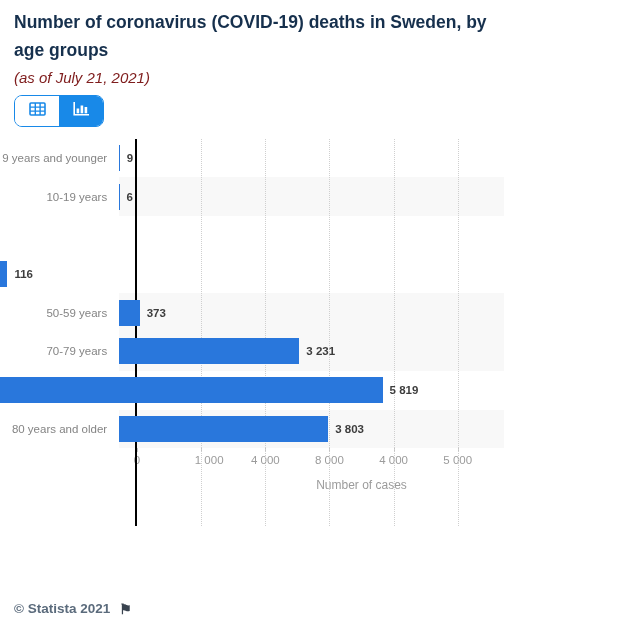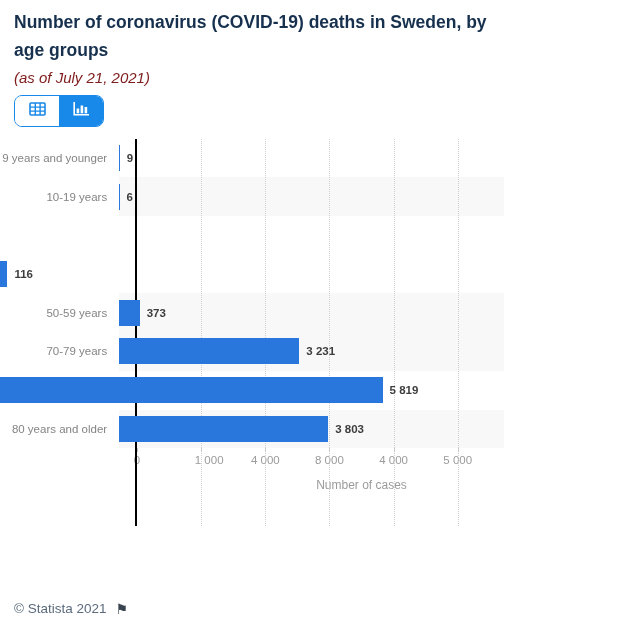--- a/index.html
+++ b/index.html
@@ -52,21 +52,21 @@
     position:absolute; top:6px; transform:translateX(-50%);
     font-size:11.5px; color:#9b9b9b; white-space:nowrap;
   }
   .x-title {
     margin:10px 0 0 137px; width:449px; text-align:center;
     font-size:12px; color:#9b9b9b;
   }
   .footer {
     position:absolute; left:14px; bottom:9px;
     display:flex; align-items:center; gap:9px;
-    font-size:13.5px; color:#5b6b7c;
+    font-size:13.5px; color:#5b6b7c;font-weight:bold;
   }
   .flag { font-size:14px; color:#39434f; line-height:1; cursor:pointer; }
 </style>
 </head>
 <body>
 
 <div class="page">
 
   <h1 class="title">Number of coronavirus (COVID-19) deaths in Sweden, by age groups</h1>
   <div class="subtitle">(as of July 21, 2021)</div>

